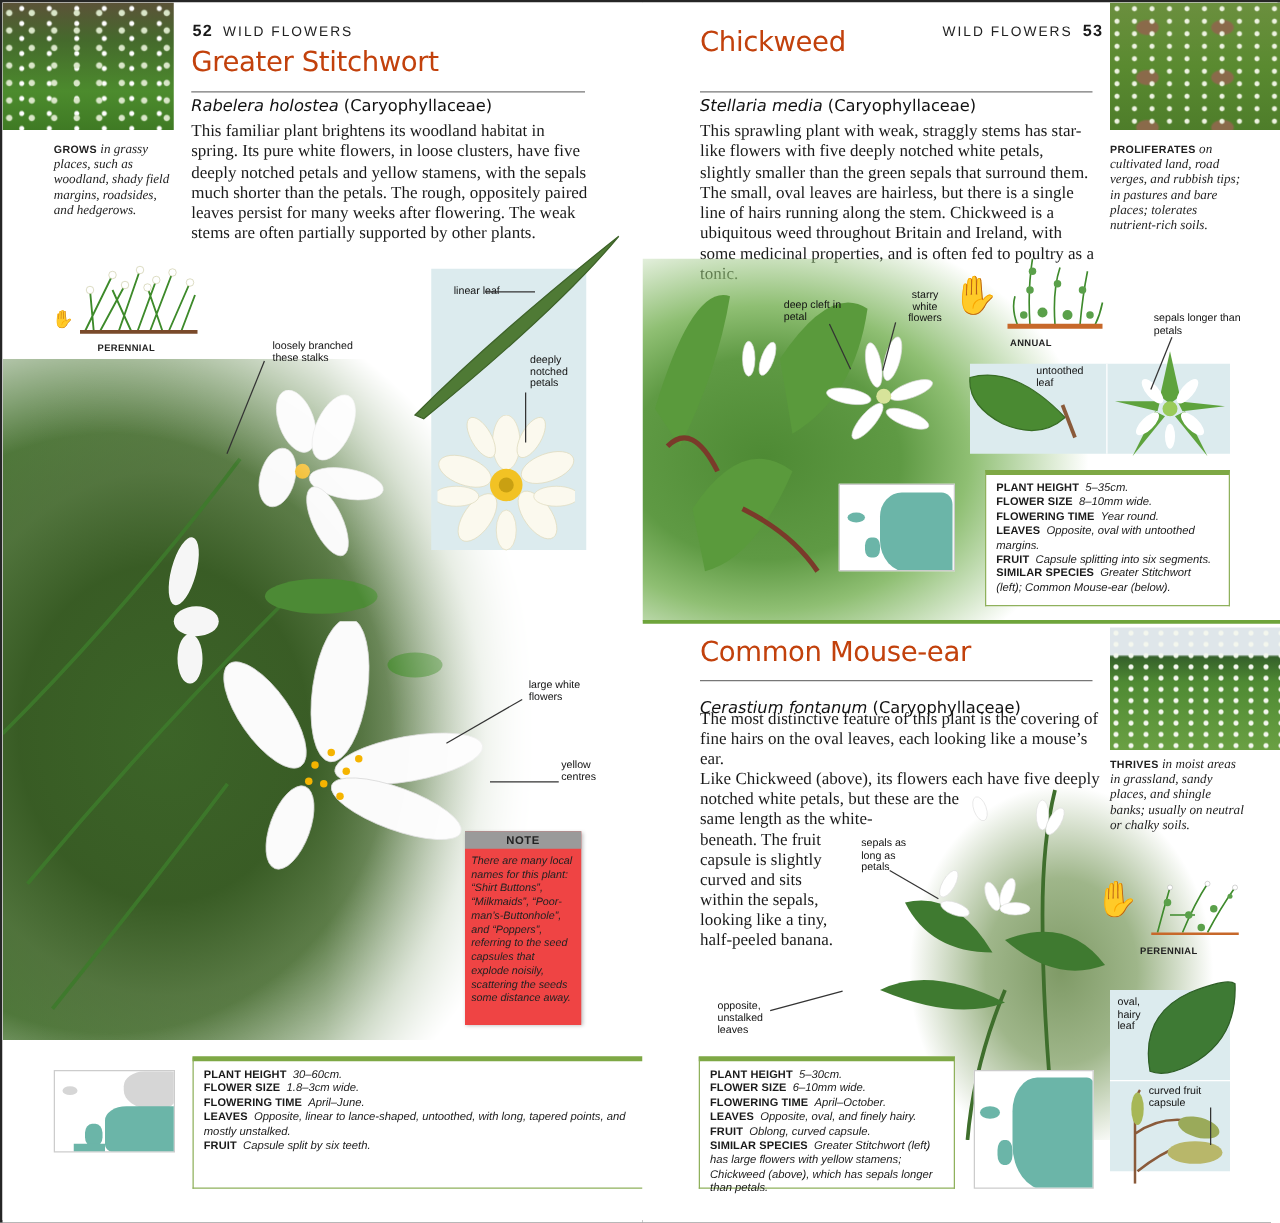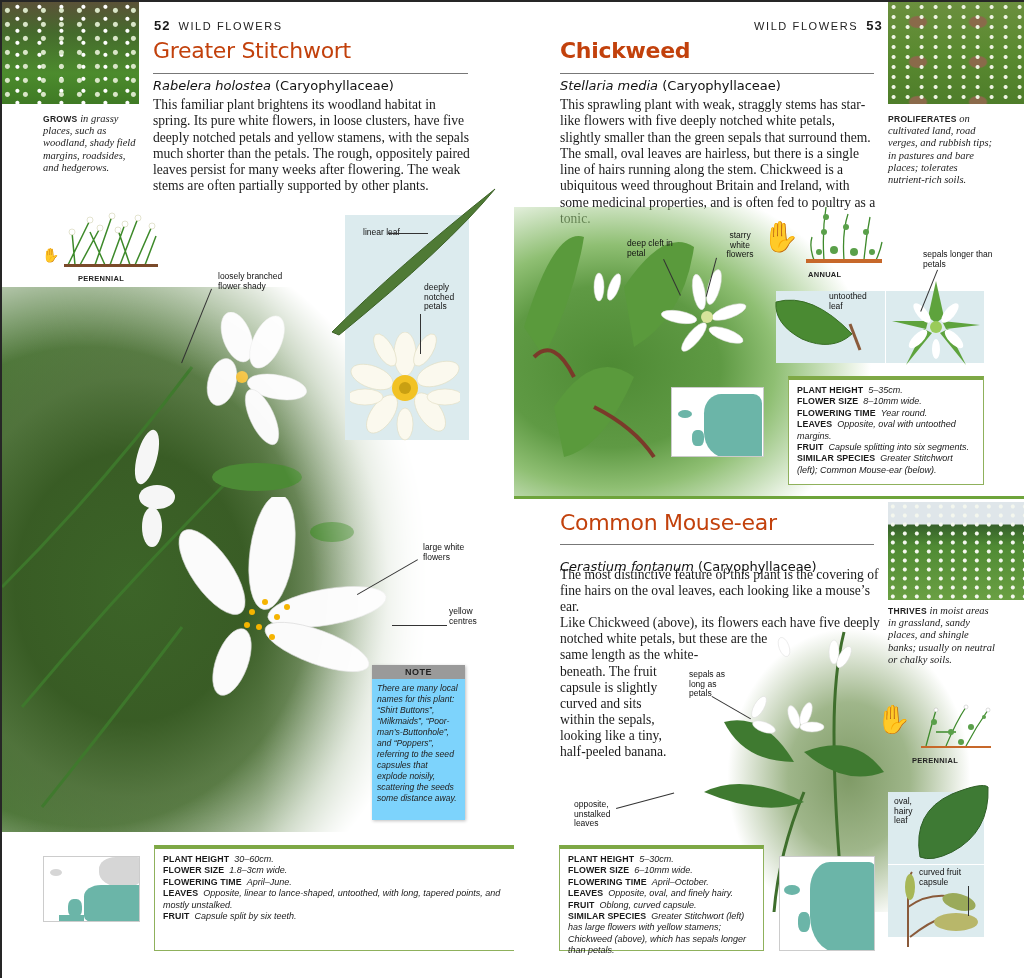--- a/index.html
+++ b/index.html
@@ -53,21 +53,21 @@
 
   .panel { position: absolute; background: #dcebee; }
   .data-box { position: absolute; background: #fff; border: 1.5px solid #8fb15c; border-top: 4px solid #7ea845; padding: 5px 8px; font-family: "Liberation Sans", sans-serif; font-size: 9px; line-height: 11.4px; color: #1a1a1a; }
   .data-box .k { font-weight: bold; font-size: 8.8px; letter-spacing: 0.1px; }
   .data-box .v { font-style: italic; }
   .data-box .p { font-style: normal; }
   .map { position: absolute; background: #fff; border: 1px solid #ccc; overflow: hidden; }
   .map .land { position: absolute; background: #6bb5a8; }
   .map .grey { position: absolute; background: #d6d6d6; }
 
-  .note { position: absolute; left: 370px; top: 663px; width: 93px; height: 155px; background: #7dd3fc; box-shadow: 1px 1px 3px rgba(0,0,0,0.25); }
+  .note { position: absolute; left: 370px; top: 663px; width: 93px; height: 155px; background: #ef4444; box-shadow: 1px 1px 3px rgba(0,0,0,0.25); }
   .note-head { background: #9a9a9a; color: #222; font-weight: bold; font-size: 9px; text-align: center; padding: 2px 0; letter-spacing: 0.5px; }
   .note-body { font-family: "Liberation Sans", sans-serif; font-style: italic; font-size: 8.6px; line-height: 11px; padding: 4px 5px; color: #222; }
 
   .green-bar { position: absolute; height: 3px; background: #6ea43b; }
   .hand { position: absolute; font-size: 18px; color: #777; line-height: 1; }
 </style>
 </head>
 <body>
 
 <div class="spread">
@@ -181,21 +181,21 @@
           <ellipse cx="55" cy="92" rx="8" ry="16"></ellipse>
       </g>
       <circle cx="55" cy="56" r="13" fill="#f2c224"></circle>
         <circle cx="55" cy="56" r="6" fill="#c9a012"></circle>
     </svg>
     <div class="abs label" style="left:361px;top:226px;">linear leaf</div>
     <div class="lead" style="left:386px;top:231px;width:40px;"></div>
     <div class="abs label" style="left:422px;top:281px;width:40px;">deeply notched petals</div>
     <div class="abs" style="left:418px;top:312px;width:1px;height:40px;background:#333;"></div>
 
-    <div class="abs label" style="left:216px;top:270px;width:80px;">loosely branched flower shady</div>
+    <div class="abs label" style="left:216px;top:270px;width:80px;">loosely branched these stalks</div>
     <div class="lead" style="left:210px;top:287px;width:80px;transform:rotate(112deg);"></div>
     <div class="abs label" style="left:421px;top:541px;width:50px;">large white flowers</div>
     <div class="lead" style="left:416px;top:558px;width:70px;transform:rotate(150deg);"></div>
     <div class="abs label" style="left:447px;top:605px;width:40px;">yellow centres</div>
     <div class="lead" style="left:390px;top:623px;width:55px;"></div>
 
     <div class="note">
       <div class="note-head">NOTE</div>
       <div class="note-body">There are many local names for this plant: “Shirt Buttons”, “Milkmaids”, “Poor-man’s-Buttonhole”, and “Poppers”, referring to the seed capsules that explode noisily, scattering the seeds some distance away.</div>
     </div>
@@ -217,21 +217,21 @@
     </div>
   </div>
 
   <div class="page right">
     <div class="photo grass2" style="left:374px;top:0;width:138px;height:102px;"></div>
 
     <div class="abs" style="left:240px;top:14px;">
       <span class="runhead">WILD FLOWERS</span><span class="pgnum">53</span>
     </div>
 
-    <div class="abs title" style="left:46px;top:36px;font-weight:bold;">Chickweed</div>
+    <div class="abs title" style="left:46px;top:20px;">Chickweed</div>
     <div class="abs rule" style="left:46px;top:71px;width:314px;"></div>
     <div class="abs sci" style="left:46px;top:76px;">
       <i>Stellaria media</i> <span>(Caryophyllaceae)</span>
     </div>
     <div class="abs body-text" style="left:46px;top:95px;width:318px;">This sprawling plant with weak, straggly stems has star-like flowers with five deeply notched white petals, slightly smaller than the green sepals that surround them. The small, oval leaves are hairless, but there is a single line of hairs running along the stem. Chickweed is a ubiquitous weed throughout Britain and Ireland, with some medicinal properties, and is often fed to poultry as a tonic.</div>
 
     <div class="abs habitat" style="left:374px;top:111px;width:108px;">
       <b>PROLIFERATES</b> <span>on cultivated land, road verges, and rubbish tips; in pastures and bare places; tolerates nutrient-rich soils.</span>
     </div>
 

